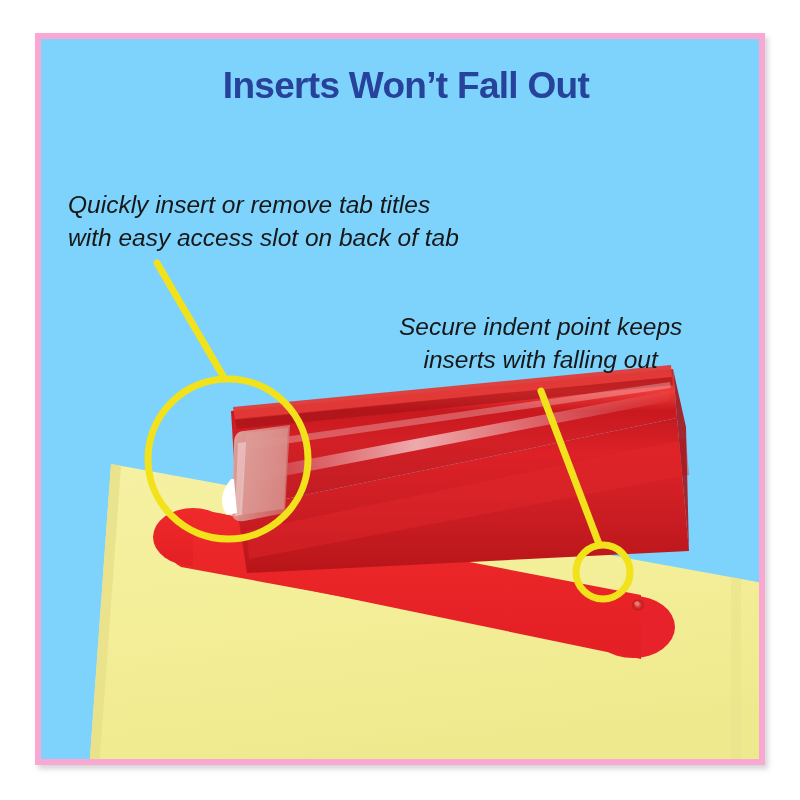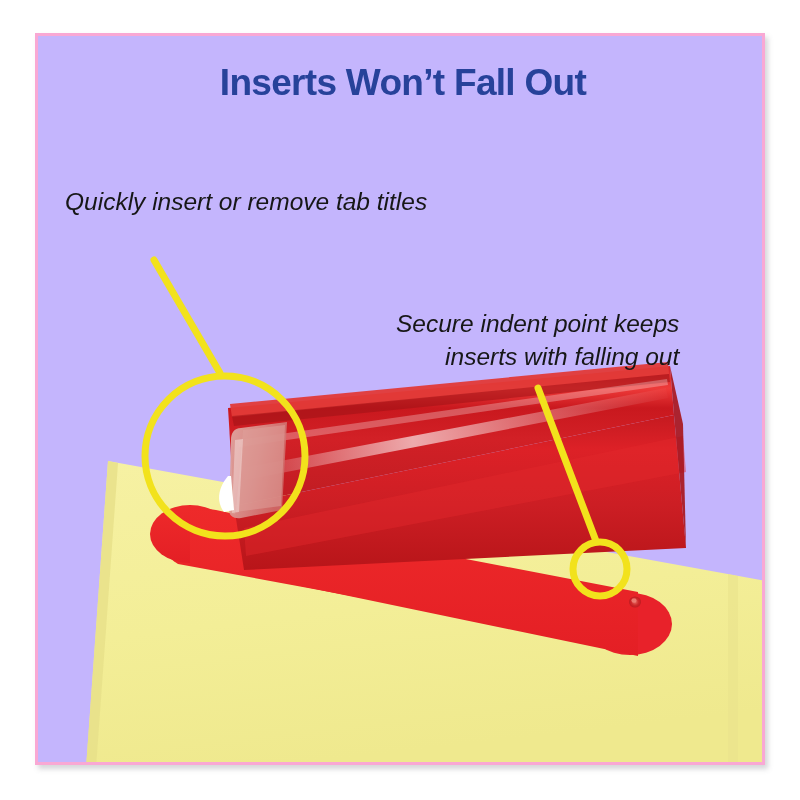--- a/index.html
+++ b/index.html
@@ -21,22 +21,22 @@
     background: #ffffff;
   }
 
   
   #photo-frame {
     position: absolute;
     left: 35px;
     top: 33px;
     width: 730px;
     height: 732px;
-    background: #c4b5fd;
-    border: 3px solid #f9a8d4;
+    background: #7dd3fc;
+    border: 6px solid #f9a8d4;
     box-sizing: border-box;
     overflow: hidden;
     box-shadow: 3px 4px 5px rgba(120,120,128,0.30);
   }
 
   
   #title {
     position: absolute;
     left: 0;
     top: 26px;
@@ -54,21 +54,21 @@
   .callout {
     position: absolute;
     font-style: italic;
     font-size: 24.5px;
     line-height: 1.33;
     color: #171717;
     font-family: "Liberation Sans", sans-serif;
     white-space: nowrap;
   }
   #callout-left  { left: 27px;  top: 150px; text-align: left; }
-  #callout-right { left: 358px; top: 272px; text-align: right; }
+  #callout-right { left: 358px; top: 272px; text-align: center; }
 
   
   #artwork {
     position: absolute;
     left: 0;
     top: 0;
     width: 730px;
     height: 732px;
     display: block;
   }
@@ -202,20 +202,21 @@
         <line x1="500" y1="352" x2="558" y2="505" stroke="#F2E21C" stroke-width="7" stroke-linecap="round"></line>
         <circle cx="562" cy="533" r="27" fill="none" stroke="#F2E21C" stroke-width="7"></circle>
       </g>
 
     </svg>
 
     <div id="title">Inserts Won’t Fall Out</div>
 
     <div id="callout-left" class="callout">
       <div>Quickly insert or remove tab titles</div>
+      <div>with easy access slot on back of tab</div>
     </div>
 
     <div id="callout-right" class="callout">
       <div>Secure indent point keeps</div>
       <div>inserts with falling out</div>
     </div>
 
   </div>
 </div>
 

